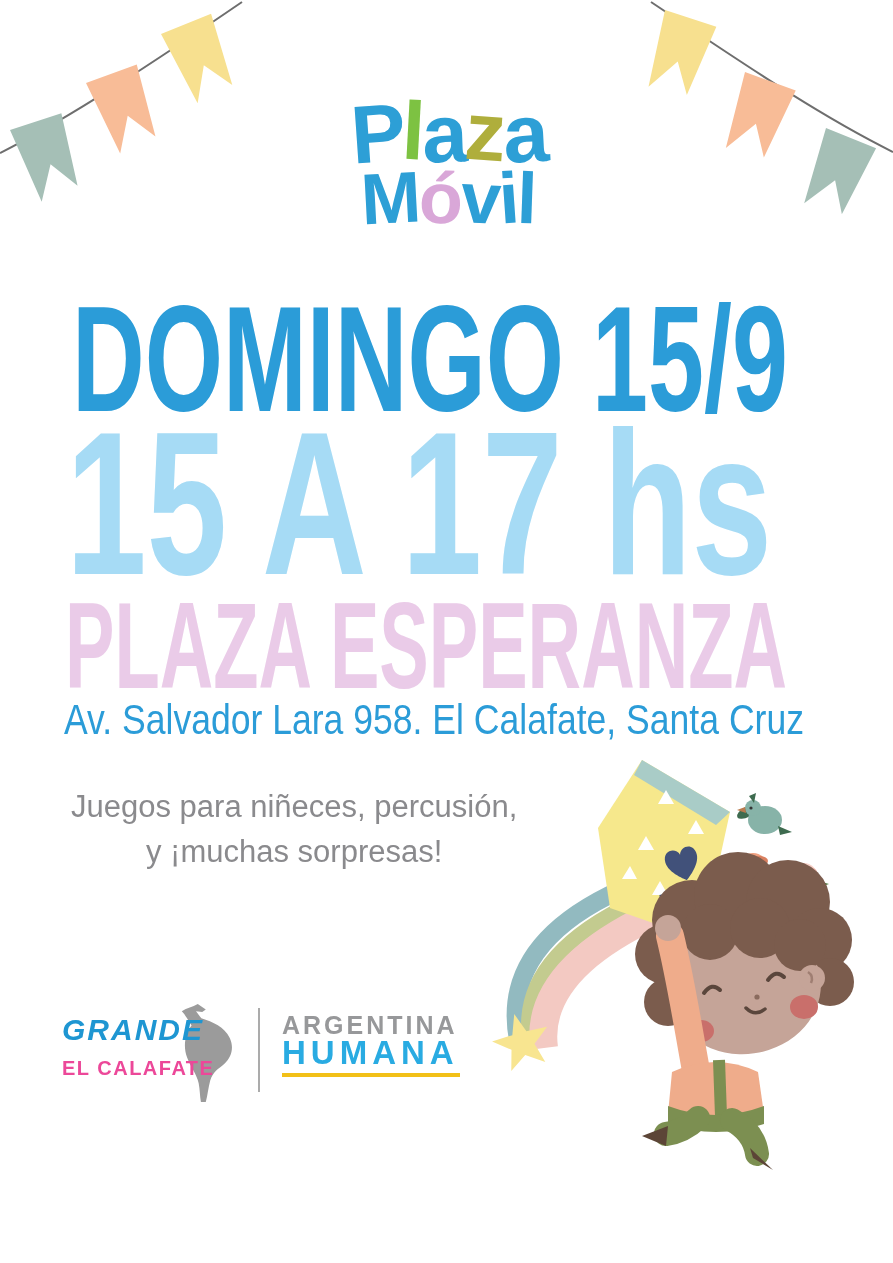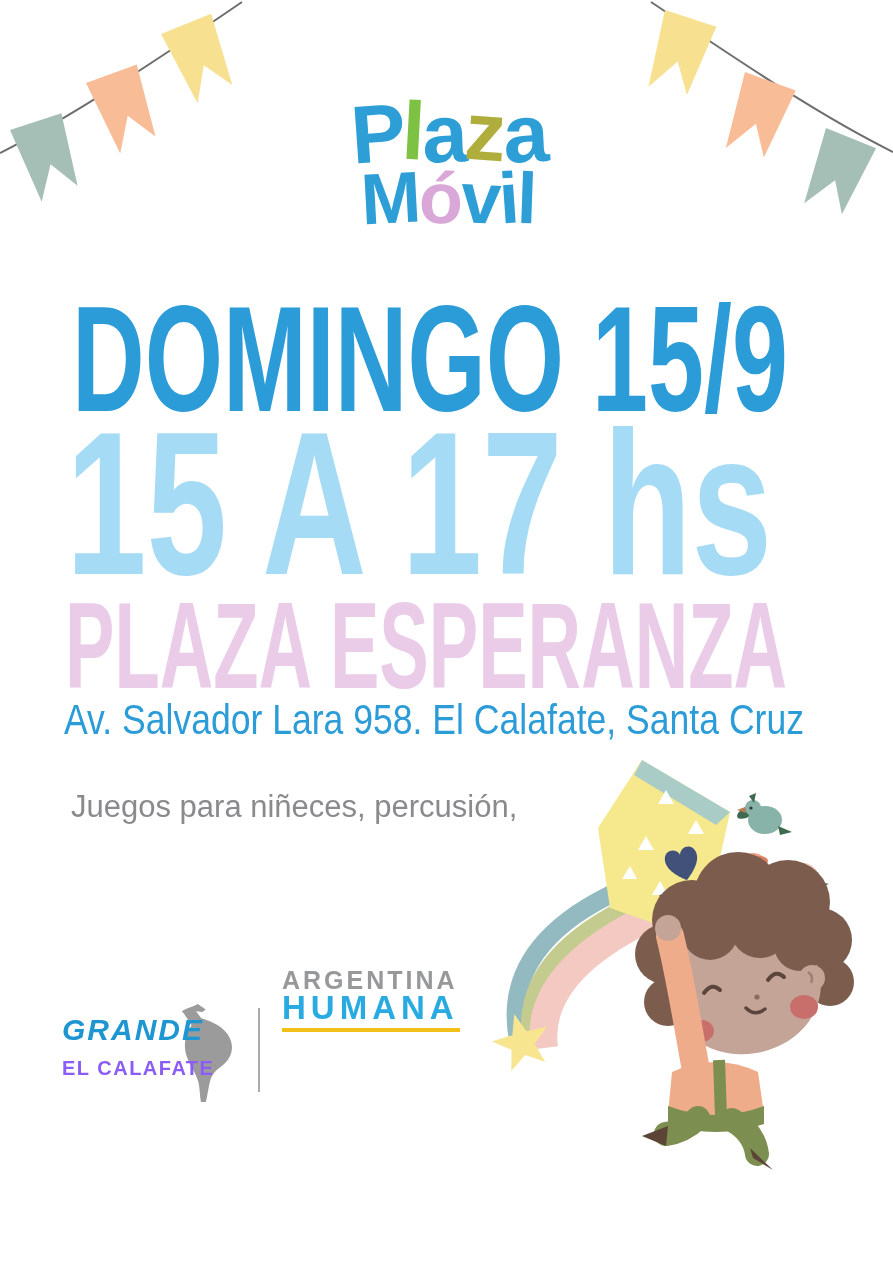--- a/index.html
+++ b/index.html
@@ -30,21 +30,21 @@
   .headline text{font-family:"Liberation Sans",sans-serif;font-weight:bold;}
   .headline text.regular{font-weight:normal;}
   
   .desc{position:absolute;left:71px;top:784px;font-size:31px;line-height:45px;font-weight:normal;text-align:center;}
   
   .pg{position:absolute;left:62px;top:1016px;width:230px;}
   .pg-map{position:absolute;left:102px;top:-12px;z-index:0;}
   .pg-t{position:relative;z-index:1;font-weight:bold;font-size:30px;line-height:27px;letter-spacing:3px;white-space:nowrap;}
   .pg-sub{position:relative;z-index:1;margin-top:14px;font-weight:bold;font-size:20px;letter-spacing:1.5px;white-space:nowrap;}
   .divider{position:absolute;left:258px;top:1008px;width:2px;height:84px;}
-  .ah{position:absolute;left:282px;top:968px;}
+  .ah{position:absolute;left:282px;top:1013px;}
   .ah-l1{font-weight:bold;font-size:25px;letter-spacing:3px;line-height:24px;white-space:nowrap;}
   .ah-l2{font-weight:bold;font-size:33px;letter-spacing:5px;line-height:31px;white-space:nowrap;}
   .ah-bar{width:178px;height:4px;margin-top:5px;}
 </style>
 </head>
 <body>
 
 <div class="poster">
 
   <svg class="abs" style="left:0;top:0" width="250" height="215" viewBox="0 0 250 215">
@@ -79,20 +79,21 @@
   <svg class="headline" style="top:595px" height="105" viewBox="0 0 893 105">
     <text x="65" y="93" font-size="122" textLength="722" lengthAdjust="spacingAndGlyphs" style="fill: rgb(234, 203, 232);">PLAZA ESPERANZA</text>
   </svg>
 
   <svg class="headline" style="top:696px" height="60" viewBox="0 0 893 60">
     <text class="regular" x="64" y="38" font-size="42" textLength="740" lengthAdjust="spacingAndGlyphs" style="fill: rgb(43, 156, 216);">Av. Salvador Lara 958. El Calafate, Santa Cruz</text>
   </svg>
 
   <div class="desc" style="color: rgb(138, 138, 141);">
     <div>Juegos para niñeces, percusión,</div>
+    <div>y ¡muchas sorpresas!</div>
   </div>
 
   <svg class="abs" style="left:460px;top:740px" width="433" height="523" viewBox="0 0 433 523">
 
     <g>
       <path d="M160,150 Q40,205 58,300" stroke="#92BAC0" stroke-width="18" fill="none"></path>
       <path d="M175,162 Q56,218 70,303" stroke="#C3CB8F" stroke-width="15" fill="none"></path>
       <path d="M192,176 Q74,232 84,308" stroke="#F3C9C2" stroke-width="28" fill="none"></path>
     </g>
     <polygon points="0,-30 7.3,-10.1 28.5,-9.3 11.9,3.9 17.6,24.3 0,12.5 -17.6,24.3 -11.9,3.9 -28.5,-9.3 -7.3,-10.1" transform="translate(62,303) rotate(-15)" fill="#F8E590"></polygon>
@@ -174,21 +175,21 @@
       <polygon points="208,386 182,396 206,406" fill="#5C4537"></polygon>
       <path d="M290,408 L313,430 L293,418 Z" fill="#5C4537"></path>
     </g>
   </svg>
 
   <div class="pg">
     <svg class="pg-map" width="80" height="98" viewBox="0 0 90 110">
       <path d="M38,0 L47,6 L43,9 L36,8 L42,16 C55,20 68,26 74,38 C79,49 76,60 68,67 C61,73 55,76 52,86 C49,97 49,108 44,118 C40,110 41,99 39,89 C37,79 30,71 26,60 C21,47 24,33 31,24 C27,18 24,12 20,8 C26,4 32,4 38,0 Z" style="fill: rgb(155, 155, 155);"></path>
     </svg>
     <div class="pg-t" style="letter-spacing: 2px; color: rgb(30, 150, 210); font-style: italic;">GRANDE</div>
-    <div class="pg-sub" style="color: #8b5cf6;">EL CALAFATE</div>
+    <div class="pg-sub" style="color: #ec4899;">EL CALAFATE</div>
   </div>
 
   <div class="divider" style="background-color: rgb(171, 171, 171);"></div>
 
   <div class="ah">
     <div class="ah-l1" style="color: rgb(151, 152, 154);">ARGENTINA</div>
     <div class="ah-l2" style="color: rgb(41, 171, 226);">HUMANA</div>
     <div class="ah-bar" style="background-color: rgb(242, 192, 24);"></div>
   </div>
 

